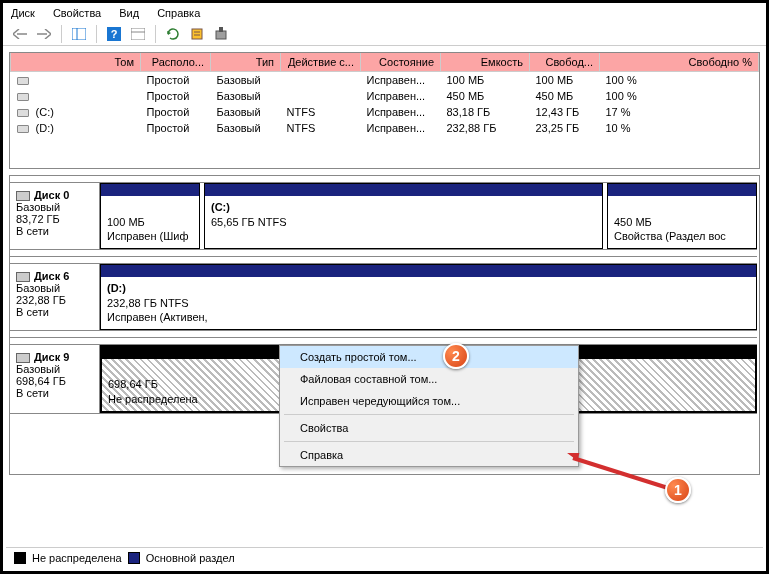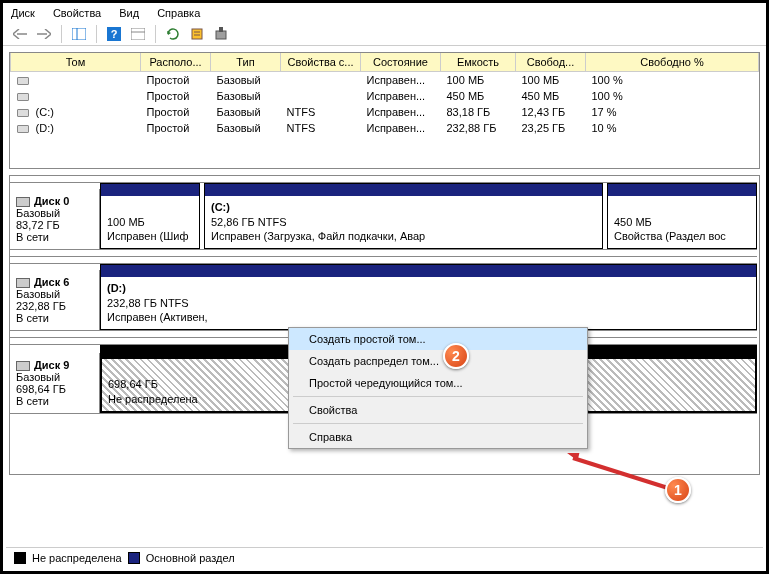--- a/index.html
+++ b/index.html
@@ -5,37 +5,37 @@
 * { margin: 0; padding: 0; box-sizing: border-box; font-family: Tahoma, Arial, sans-serif; font-size: 11px; }
 body { background: #fff; width: 769px; height: 574px; border: 3px solid #000; position: relative; overflow: hidden; }
 .menubar { display: flex; padding: 4px 8px; gap: 18px; }
 .menubar span { cursor: pointer; }
 .toolbar { display: flex; align-items: center; padding: 2px 8px; gap: 6px; border-bottom: 1px solid #ccc; }
 .toolbar .sep { width: 1px; height: 18px; background: #ccc; margin: 0 2px; }
 .toolbar .ico { width: 18px; height: 18px; display: flex; align-items: center; justify-content: center; border: 1px solid transparent; cursor: pointer; }
 .main { padding: 6px; }
 .table-wrap { border: 1px solid #888; }
 table { width: 100%; border-collapse: collapse; background: #fff; }
-thead th { background: #fef9c3; border: 1px solid #ccc; border-top: none; text-align: center; padding: 3px 6px; font-weight: normal; position: relative; }
+thead th { background: #fca5a5; border: 1px solid #ccc; border-top: none; text-align: right; padding: 3px 6px; font-weight: normal; position: relative; }
 tbody td { padding: 2px 6px; white-space: nowrap; }
 .vol-icon { display: inline-block; width: 12px; height: 8px; background: #ddd; border: 1px solid #888; border-radius: 1px; margin-right: 4px; vertical-align: middle; }
 .table-blank { height: 32px; }
 .disks-wrap { border: 1px solid #888; margin-top: 6px; height: 300px; overflow-y: scroll; padding-right: 2px; }
-.disk-row { display: flex; border: 1px solid #888; border-left: none; border-right: none; margin: 6px 0; background: #fff; align-items: flex-end; }
+.disk-row { display: flex; border: 1px solid #888; border-left: none; border-right: none; margin: 6px 0; background: #fff; }
 .disk-info { width: 90px; padding: 6px; border-right: 1px solid #888; }
 .disk-info .disk-icon { display: inline-block; width: 14px; height: 10px; background: #ccc; border: 1px solid #666; margin-right: 4px; vertical-align: middle; }
 .disk-parts { flex: 1; display: flex; gap: 4px; padding: 0; }
 .part { border: 1px solid #000; display: flex; flex-direction: column; }
 .part-header { height: 12px; background: #1a237e; }
 .part-header.unalloc { background: #000; }
 .part-body { padding: 4px 6px; flex: 1; font-size: 10.5px; line-height: 1.3; overflow: hidden; white-space: nowrap; }
 .part-body.hatched { background: repeating-linear-gradient(45deg, #fff 0px, #fff 3px, #bbb 3px, #bbb 5px); }
 .legend { display: flex; align-items: center; gap: 6px; padding: 4px 8px; border-top: 1px solid #ccc; position: absolute; bottom: 3px; left: 3px; right: 3px; background: #fff; }
 .legend .sw { width: 12px; height: 12px; border: 1px solid #000; }
-.context-menu { position: absolute; top: 324px; left: 276px; width: 300px; background: #f0f0f0; border: 1px solid #999; box-shadow: 2px 2px 4px rgba(0,0,0,0.3); z-index: 10; margin-left: 9px; }
+.context-menu { position: absolute; top: 342px; left: 276px; width: 300px; background: #f0f0f0; border: 1px solid #999; box-shadow: 2px 2px 4px rgba(0,0,0,0.3); z-index: 10; }
 .context-menu .item { padding: 5px 20px; cursor: pointer; }
 .context-menu .item.hl { background: #cde8ff; }
 .context-menu .divider { height: 1px; background: #ccc; margin: 2px 4px; }
 .underline-red { position: absolute; height: 3px; background: #d32f2f; }
 .badge { position: absolute; width: 26px; height: 26px; border-radius: 50%; background: radial-gradient(circle at 30% 30%, #ff8a50, #d84315); border: 2px solid #fff; box-shadow: 0 1px 3px rgba(0,0,0,0.5); color: #fff; font-weight: bold; font-size: 14px; display: flex; align-items: center; justify-content: center; z-index: 20; }
 .arrow { position: absolute; z-index: 15; }
 .selected-part { border: 2px solid #000 !important; }
 .hardsep { height: 1px; background: #888; margin: 6px 0; }
 </style>
 </head>
@@ -102,23 +102,23 @@
 </div>
 
 <div class="main">
   <div class="table-wrap">
     <table>
       <thead>
         <tr>
           <th style="width:130px">Том</th>
           <th style="width:70px">Располо...</th>
           <th style="width:70px">Тип</th>
-          <th style="width:80px">Свойства с...</th>
+          <th style="width:80px">Действие с...</th>
           <th style="width:80px">Состояние</th>
-          <th style="width:75px">Емкость</th>
+          <th style="width:89px">Емкость</th>
           <th style="width:70px">Свобод...</th>
           <th>Свободно %</th>
         </tr>
       </thead>
       <tbody>
         <tr>
             <td><span class="vol-icon"></span><span></span></td>
             <td>Простой</td>
             <td>Базовый</td>
             <td></td>
@@ -173,21 +173,21 @@
         <span>83,72 ГБ</span><br>
         <span>В сети</span>
       </div>
       <div class="disk-parts">
         <div class="part" style="width:100px">
           <div class="part-header"></div>
           <div class="part-body"><span></span><br><span>100 МБ</span><br><span>Исправен (Шиф</span></div>
         </div>
         <div class="part" style="flex:1">
           <div class="part-header"></div>
-          <div class="part-body"><b>(C:)</b><br><span>52,86 ГБ NTFS</span><br><span>Исправен (Загрузка, Файл подкачки, Авар</span></div>
+          <div class="part-body"><b>(C:)</b><br><span>65,65 ГБ NTFS</span><br></div>
         </div>
         <div class="part" style="width:150px">
           <div class="part-header"></div>
           <div class="part-body"><span></span><br><span>450 МБ</span><br><span>Свойства (Раздел вос</span></div>
         </div>
       </div>
     </div>
     <div class="hardsep"></div>
 
     <div class="disk-row">
@@ -225,22 +225,22 @@
 
 <div class="legend">
   <div class="sw" style="background:#000"></div>
   <span>Не распределена</span>
   <div class="sw" style="background:#1a237e"></div>
   <span>Основной раздел</span>
 </div>
 
 <div class="context-menu">
   <div class="item hl">Создать простой том...</div>
-  <div class="item">Создать распредел том...</div>
-  <div class="item">Простой чередующийся том...</div>
+  <div class="item">Файловая составной том...</div>
+  <div class="item">Исправен чередующийся том...</div>
   <div class="divider"></div>
   <div class="item">Свойства</div>
   <div class="divider"></div>
   <div class="item">Справка</div>
 </div>
 
 <div class="underline-red" style="top:360px; left:289px; width:150px"></div>
 <div class="badge" style="top:340px; left:440px">2</div>
 <div class="badge" style="top:474px; left:662px">1</div>
 <svg class="arrow" style="top:450px; left:555px" width="120" height="50">

